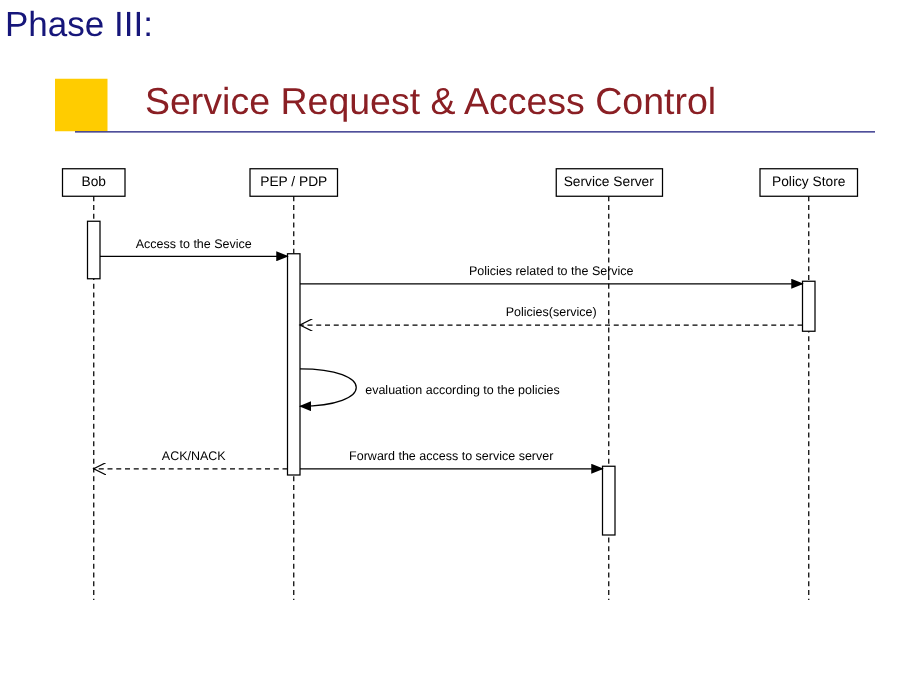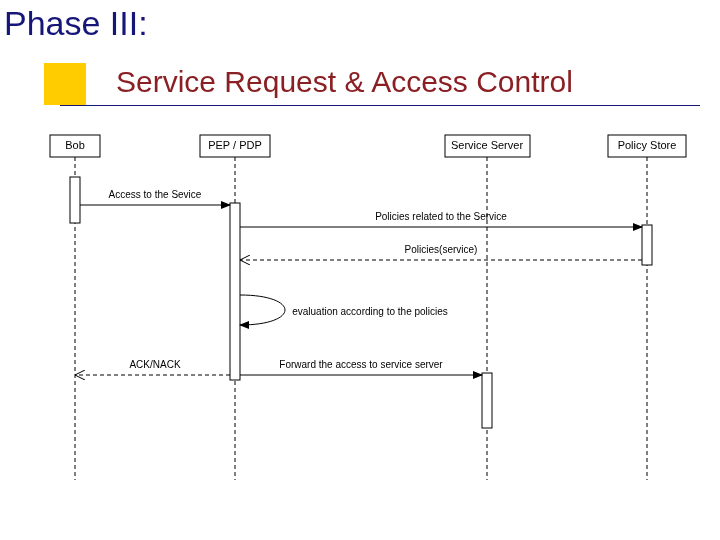--- a/index.html
+++ b/index.html
@@ -9,21 +9,21 @@
     height: 540px;
     background: #fff;
     font-family: Arial, Helvetica, sans-serif;
     position: relative;
     overflow: hidden;
   }
   .phase-label {
     position: absolute;
     left: 4px;
     top: 4px;
-    font-size: 34px;
+    font-size: 28px;
     color: #16167a;
   }
   .title-row {
     position: absolute;
     left: 0;
     top: 55px;
     width: 720px;
     height: 56px;
   }
   .yellow-block {

